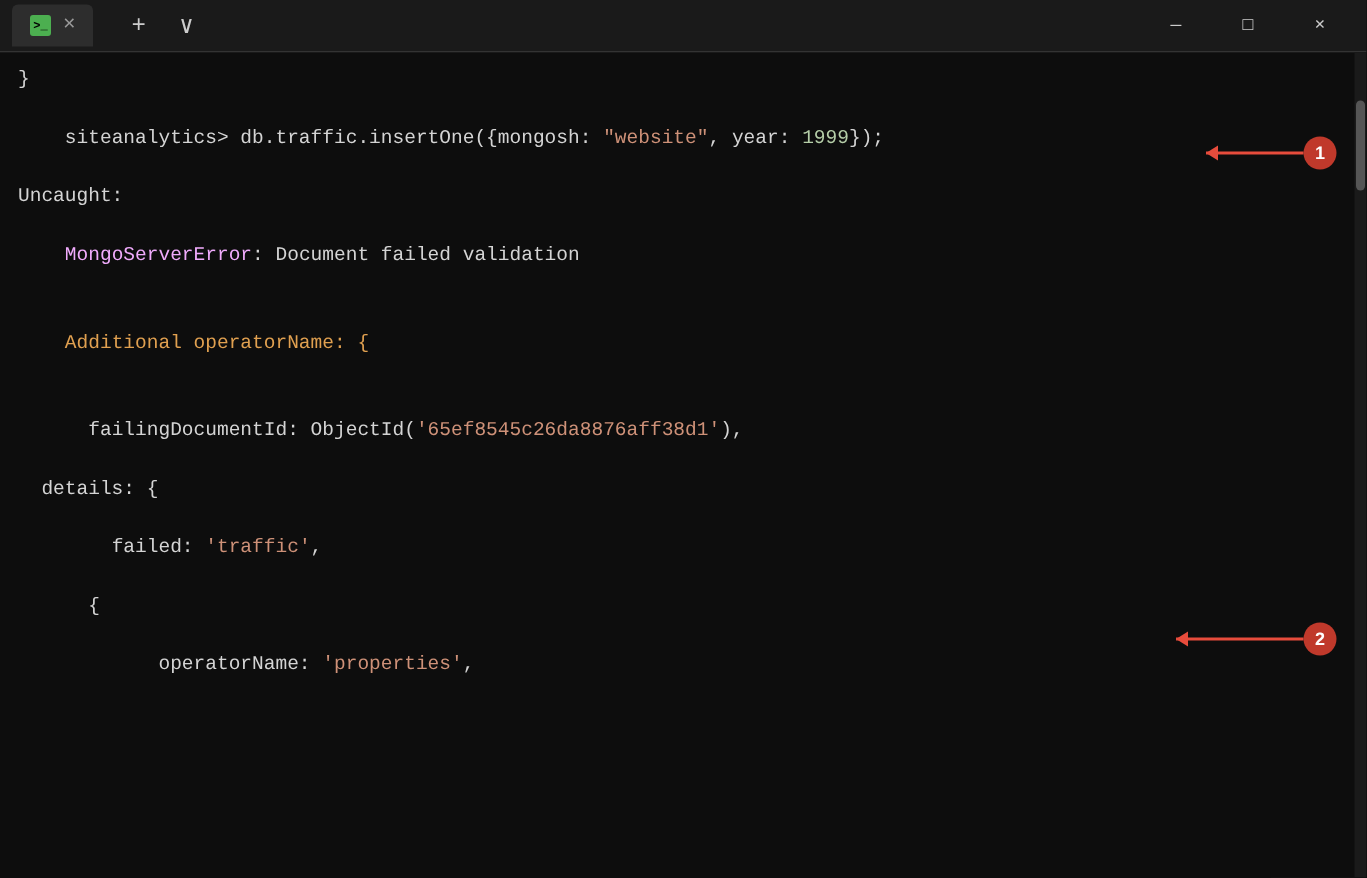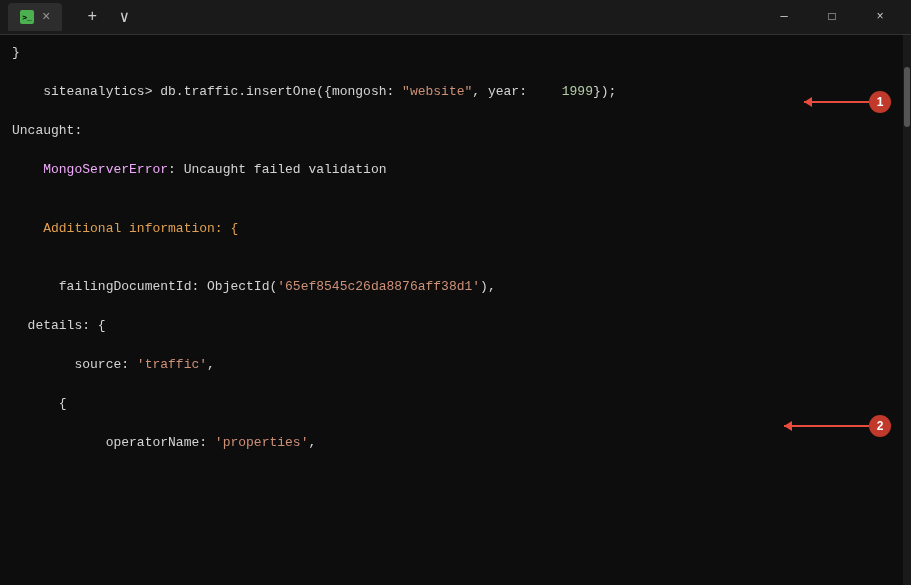--- a/index.html
+++ b/index.html
@@ -112,21 +112,21 @@
       font-size: 13px;
       line-height: 1.5;
       white-space: pre;
       color: #d4d4d4;
     }
 
     .color-white { color: #d4d4d4; }
     .color-red { color: #f0abfc; }
     .color-orange { color: #e0a050; }
     .color-string { color: #ce9178; }
-    .color-number { color: #b5cea8; margin-left: 27px; }
+    .color-number { color: #b5cea8; }
 
     
     .annotation {
       position: absolute;
       display: flex;
       align-items: center;
       pointer-events: none;
     }
 
     .annotation-circle {
@@ -191,36 +191,36 @@
 
   <div class="line"><span class="color-white">}</span></div>
 
   <div class="line">
     <span class="color-white">siteanalytics&gt; db.traffic.insertOne({</span><span class="color-white">mongosh</span><span class="color-white">: </span><span class="color-string">"website"</span><span class="color-white">, </span><span class="color-white">year</span><span class="color-white">: </span><span class="color-number">1999</span><span class="color-white">});</span>
   </div>
 
   <div class="line"><span class="color-white">Uncaught:</span></div>
 
   <div class="line">
-    <span class="color-red">MongoServerError</span><span class="color-white">: Uncaught failed validation</span>
-  </div>
-
-  <div class="line">
-    <span class="color-orange">Additional information: {</span>
+    <span class="color-red">MongoServerError</span><span class="color-white">: Document failed validation</span>
+  </div>
+
+  <div class="line">
+    <span class="color-orange">Additional operatorName: {</span>
   </div>
 
   <div class="line">
     <span class="color-white">  failingDocumentId: ObjectId(</span><span class="color-string">'65ef8545c26da8876aff38d1'</span><span class="color-white">),</span>
   </div>
 
   <div class="line"><span class="color-white">  details: {</span></div>
 
 
   <div class="line">
-    <span class="color-white">    source: </span><span class="color-string">'traffic'</span><span class="color-white">,</span>
+    <span class="color-white">    failed: </span><span class="color-string">'traffic'</span><span class="color-white">,</span>
   </div>
 
 
   <div class="line"><span class="color-white">      {</span></div>
 
   <div class="line">
     <span class="color-white">        operatorName: </span><span class="color-string">'properties'</span><span class="color-white">,</span>
   </div>
 
   <div class="annotation" style="position:absolute; top: 56px; right: 20px; display: flex; align-items: center; gap: 0;">

